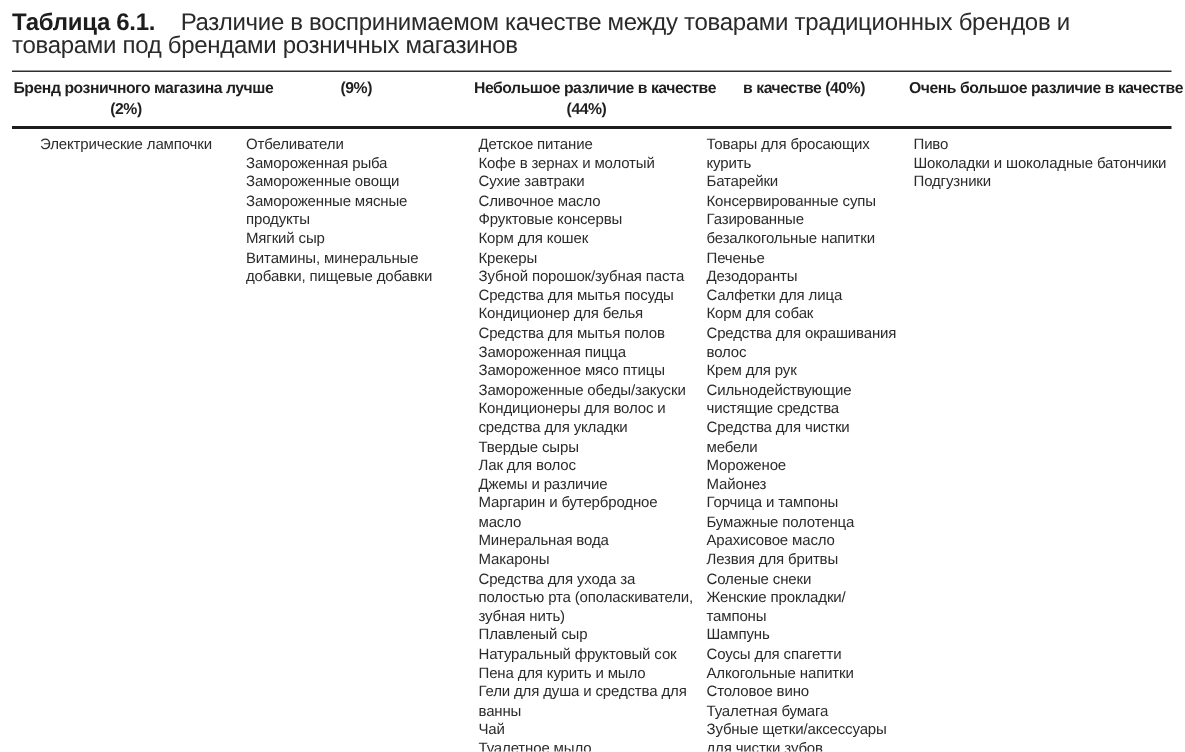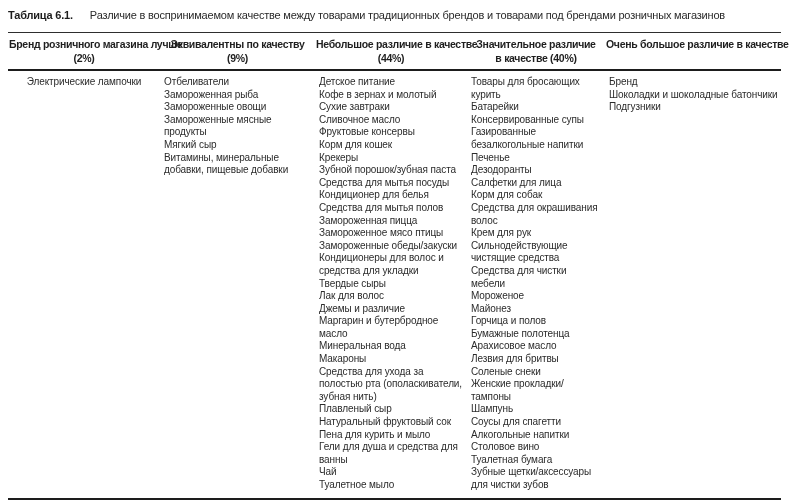--- a/index.html
+++ b/index.html
@@ -6,21 +6,21 @@
   body {
     width: 790px; height: 501px;
     background: #ffffff;
     color: #262626;
     font-family: "Liberation Sans", "DejaVu Sans", sans-serif;
     overflow: hidden;
   }
   .page { padding: 6px 9px 0 8px; }
 
   
-  .caption { font-size: 11px; line-height: 15px; margin: 2px 0 9px 0; letter-spacing: -0.2px; }
+  .caption { font-size: 16px; line-height: 15px; margin: 2px 0 9px 0; letter-spacing: -0.2px; }
   .caption .label { font-weight: bold; margin-right: 17px; color: #1d1d1d; }
   .caption .text { color: #2a2a2a; }
 
   
   .grid { display: grid; grid-template-columns: 152px 155px 152px 138px 177px; }
   .thead {
     border-top: 1.5px solid #2e2e2e;
     border-bottom: 2px solid #1d1d1d;
     padding: 5px 0 4px 0;
   }
@@ -58,29 +58,27 @@
   </div>
 
   <div>
 
     <div class="grid thead">
       <div class="hcell">
           <div class="cell-line">Бренд розничного магазина лучше</div>
           <div class="cell-line">(2%)</div>
         </div>
       <div class="hcell">
-          <div class="cell-line">Эквивалентны по качеству</div>
           <div class="cell-line">(9%)</div>
         </div>
       <div class="hcell">
           <div class="cell-line">Небольшое различие в качестве</div>
           <div class="cell-line">(44%)</div>
         </div>
       <div class="hcell">
-          <div class="cell-line">Значительное различие</div>
           <div class="cell-line">в качестве (40%)</div>
         </div>
       <div class="hcell">
           <div class="cell-line">Очень большое различие в качестве (5%)</div>
         </div>
     </div>
 
     <div class="grid tbody">
       <div class="bcell col-center">
           <div class="cell-item">Электрические лампочки</div>
@@ -131,35 +129,35 @@
           <div class="cell-item">Печенье</div>
           <div class="cell-item">Дезодоранты</div>
           <div class="cell-item">Салфетки для лица</div>
           <div class="cell-item">Корм для собак</div>
           <div class="cell-item">Средства для окрашивания волос</div>
           <div class="cell-item">Крем для рук</div>
           <div class="cell-item">Сильнодействующие чистящие средства</div>
           <div class="cell-item">Средства для чистки мебели</div>
           <div class="cell-item">Мороженое</div>
           <div class="cell-item">Майонез</div>
-          <div class="cell-item">Горчица и полов</div>
+          <div class="cell-item">Горчица и тампоны</div>
           <div class="cell-item">Бумажные полотенца</div>
           <div class="cell-item">Арахисовое масло</div>
           <div class="cell-item">Лезвия для бритвы</div>
           <div class="cell-item">Соленые снеки</div>
           <div class="cell-item">Женские прокладки/тампоны</div>
           <div class="cell-item">Шампунь</div>
           <div class="cell-item">Соусы для спагетти</div>
           <div class="cell-item">Алкогольные напитки</div>
           <div class="cell-item">Столовое вино</div>
           <div class="cell-item">Туалетная бумага</div>
           <div class="cell-item">Зубные щетки/аксессуары для чистки зубов</div>
         </div>
       <div class="bcell">
-          <div class="cell-item">Бренд</div>
+          <div class="cell-item">Пиво</div>
           <div class="cell-item">Шоколадки и шоколадные батончики</div>
           <div class="cell-item">Подгузники</div>
         </div>
     </div>
 
   </div>
 
 </div>
 
 </body></html>

